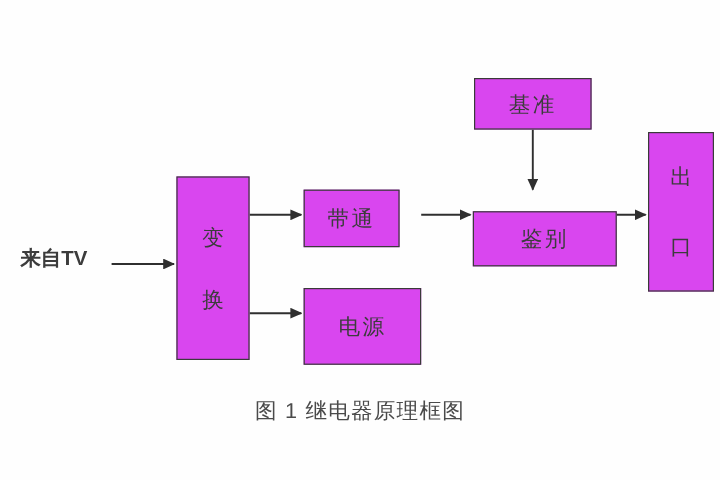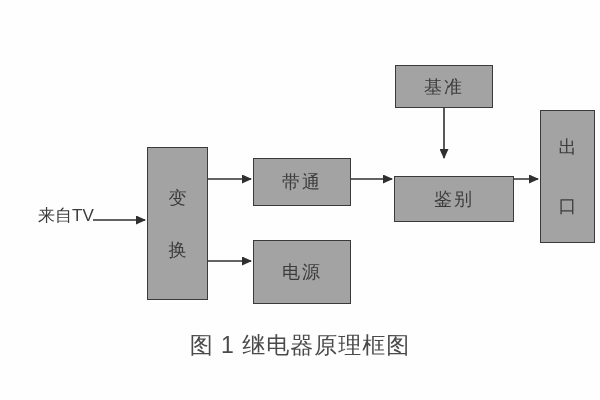--- a/index.html
+++ b/index.html
@@ -12,71 +12,72 @@
     width: 600px;
     height: 400px;
     background: #fefefe;
     font-family: "Liberation Sans", sans-serif;
     color: #3c3c3c;
     overflow: hidden;
   }
   .box {
     position: absolute;
     border: 1.6px solid #3a3a3a;
-    background: #a3a3a3;
+    background: #d946ef;
     display: flex;
     align-items: center;
     justify-content: center;
     font-size: 18px;
     letter-spacing: 2px;
     box-sizing: border-box;
   }
   .box.vertical {
     flex-direction: column;
     letter-spacing: 0;
   }
   .box.vertical .vchar {
     display: block;
     line-height: 1;
   }
   .box-transform { left: 147px; top: 147px; width: 61px; height: 153px; }
   .box-transform .vchar + .vchar { margin-top: 34px; }
-  .box-bandpass  { left: 253px; top: 158px; width: 98px; height: 48px; }
+  .box-bandpass  { left: 253px; top: 158px; width: 80px; height: 48px; }
   .box-power     { left: 253px; top: 240px; width: 98px; height: 64px; }
   .box-reference { left: 395px; top: 65px;  width: 98px; height: 43px; }
   .box-discriminator { left: 394px; top: 160px; width: 120px; height: 46px; margin-top: 16px; }
   .box-outlet    { left: 540px; top: 110px; width: 55px; height: 133px; }
   .box-outlet .vchar + .vchar { margin-top: 41px; }
 
   .source-label {
     position: absolute;
-    left: 38px;
+    left: 17px;
     font-size: 17px;
     color: #3c3c3c;
     white-space: nowrap;
+    font-weight: bold;
   }
   .source-line1 { top: 204px; }
   .source-line2 { top: 241px; }
 
   .connectors {
     position: absolute;
     left: 0;
     top: 0;
     width: 600px;
     height: 400px;
     pointer-events: none;
   }
 
   .caption {
     position: absolute;
     left: 0;
     top: 330px;
     width: 600px;
     text-align: center;
-    font-size: 23px;
+    font-size: 18px;
     color: #4a4a4a;
     letter-spacing: 1px;
     font-weight: 500;
   }
 </style>
 </head>
 <body>
 
 <div class="canvas">
 

